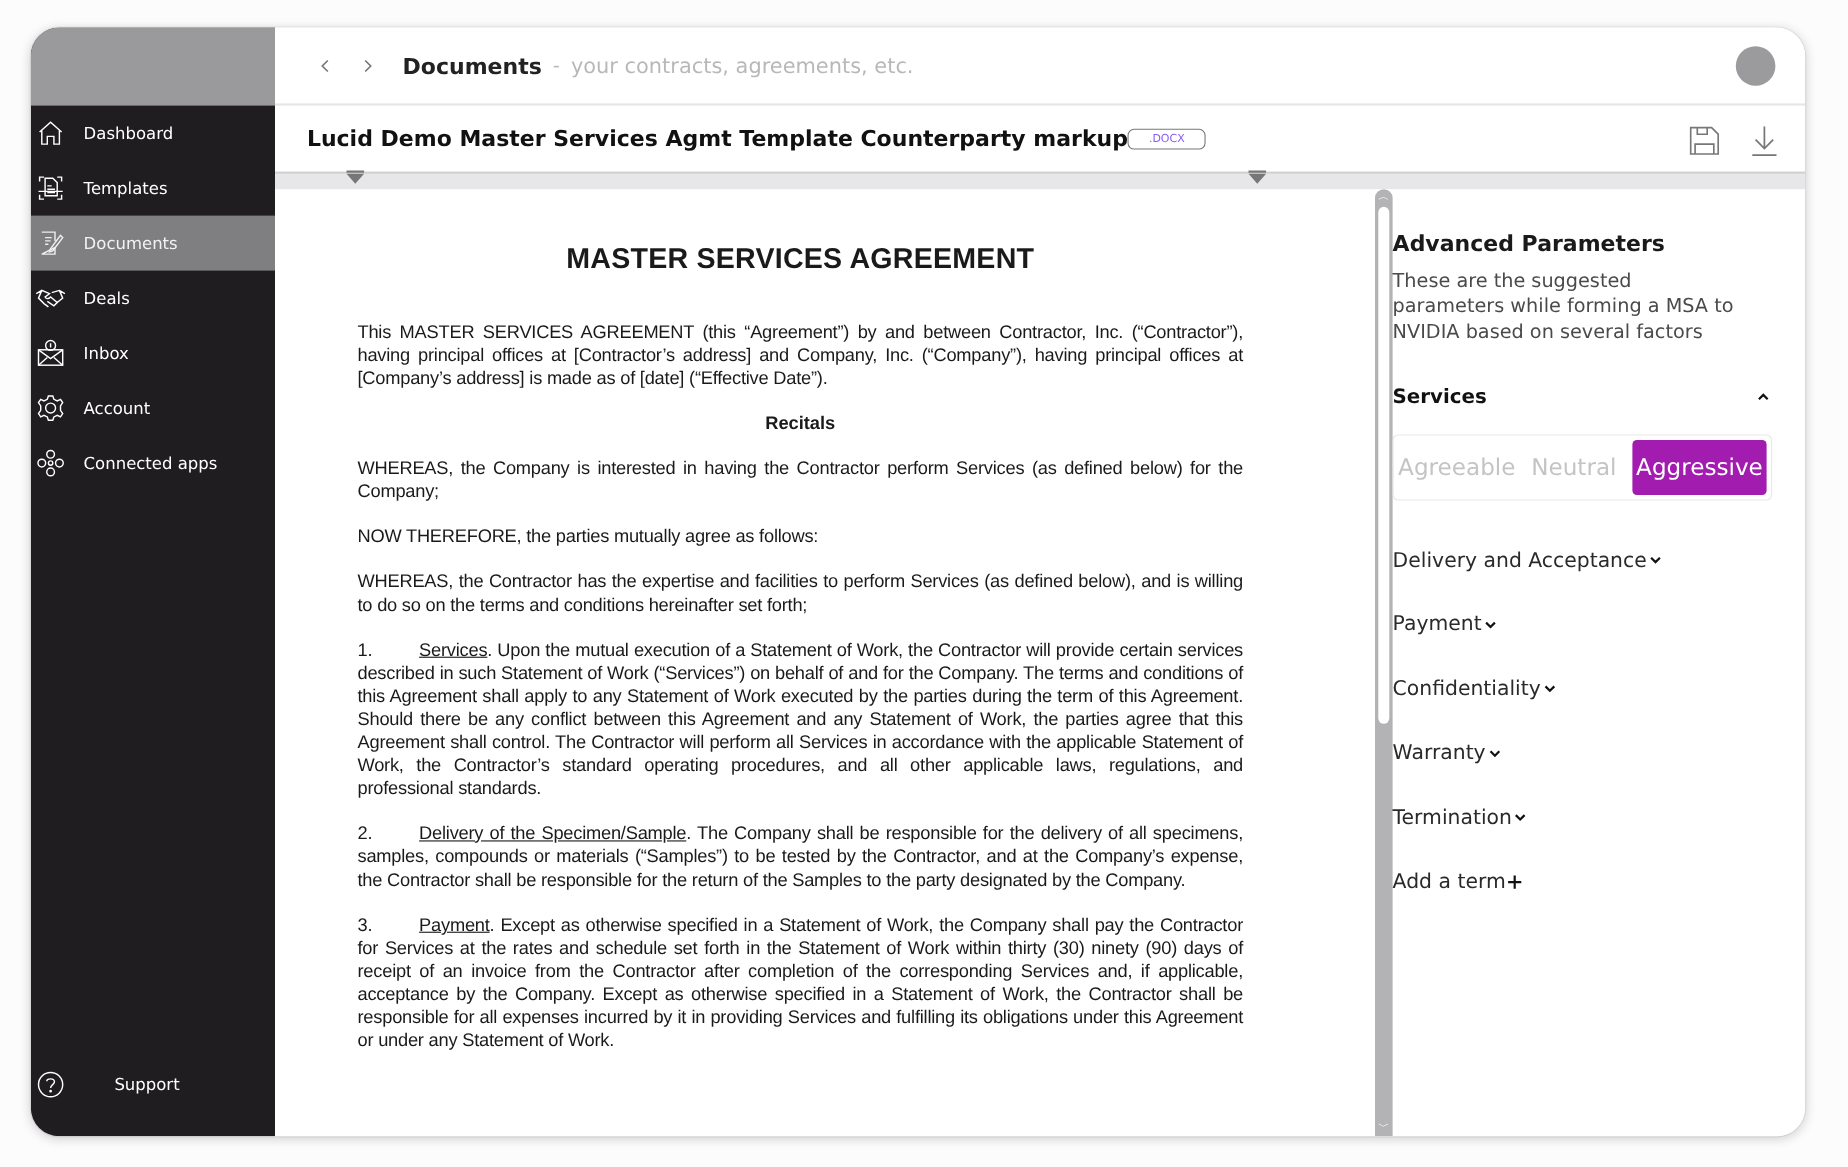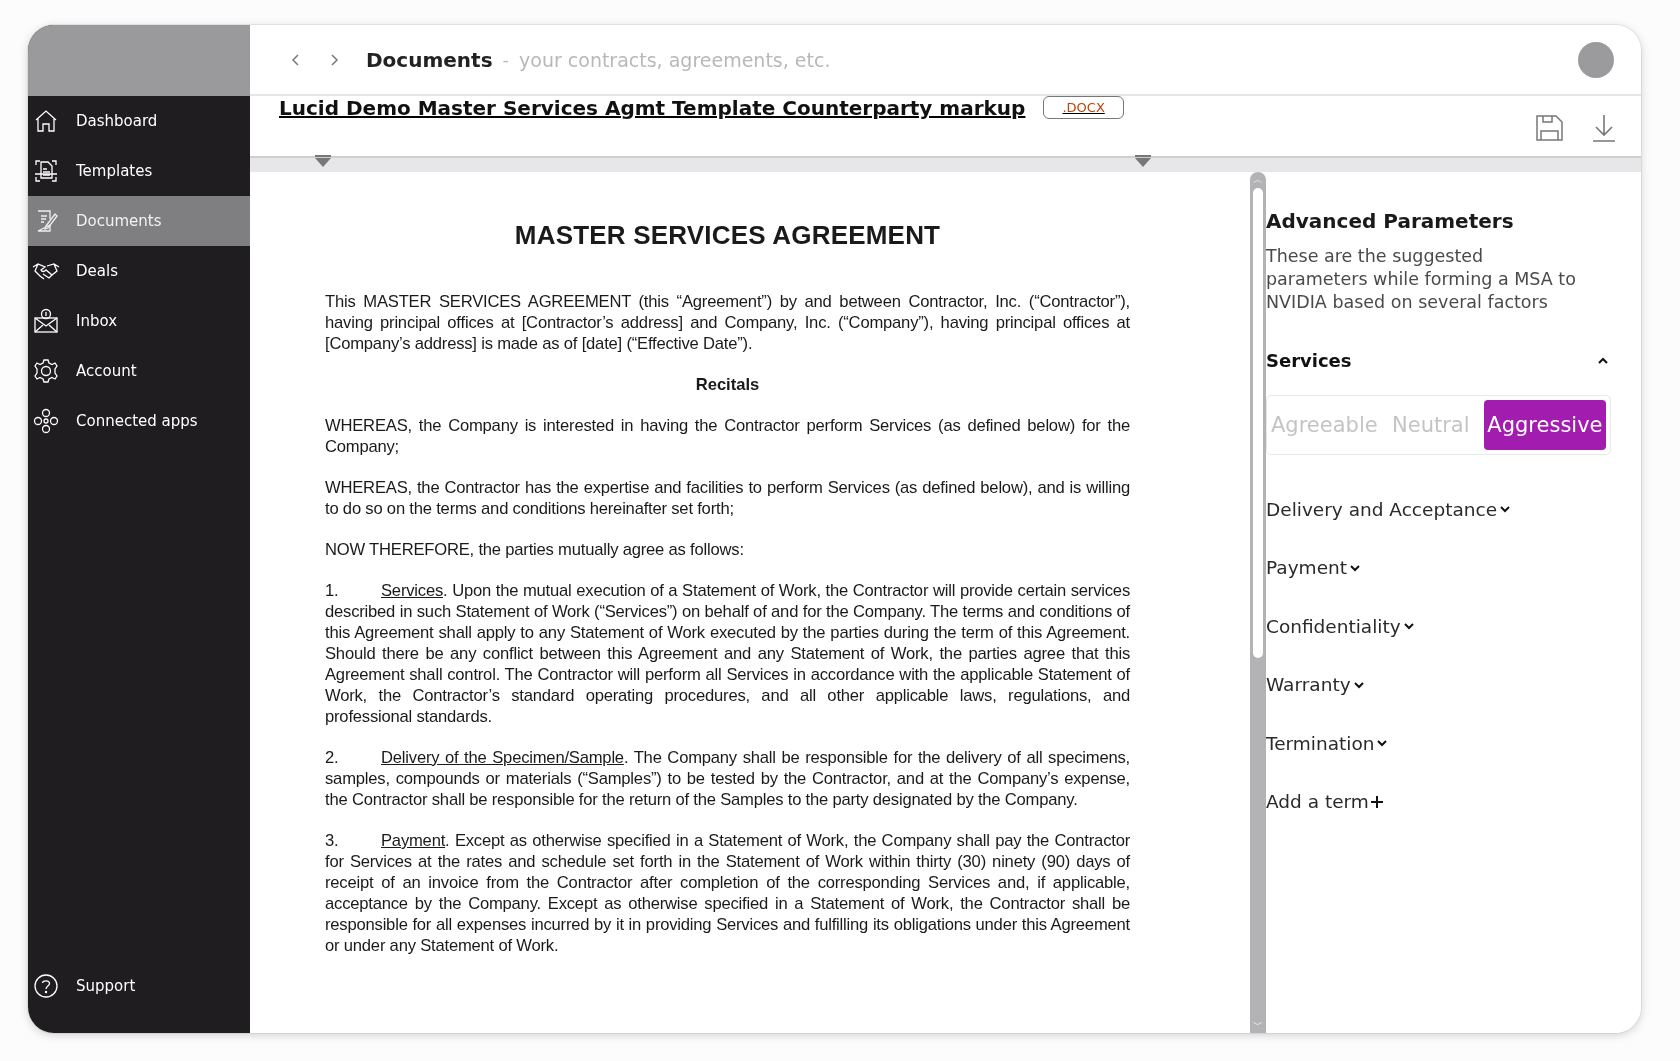--- a/index.html
+++ b/index.html
@@ -16,37 +16,37 @@
   .sidebar { position: absolute; left: 0; top: 0; width: 222px; height: 100%; background: #1f1d1f; }
   .sidebar-top { position: absolute; left: 0; top: 0; width: 100%; height: 71px; background: #9a999b; }
   .nav { position: absolute; top: 71px; left: 0; width: 100%; }
   .nav-item {
     display: flex; align-items: center; height: 50px; padding-left: 4px;
     color: #ffffff; font-size: 15px; cursor: pointer;
   }
   .nav-item.active { background: #7f7e80; color: #f2f2f2; }
   .nav-item .icon { width: 28px; height: 28px; margin-right: 16px; display: flex; align-items: center; justify-content: center; }
   .nav-item .icon svg { width: 28px; height: 28px; }
-  .support { position: absolute; bottom: 22px; left: 0; width: 100%; }
+  .support { position: absolute; bottom: 22px; left: 0; width: 100%; gap: 28px; }
 
   
   .main { position: absolute; left: 222px; top: 0; right: 0; bottom: 0; background: #fff; }
   .topbar { position: absolute; left: 0; right: 0; top: 0; height: 71px; border-bottom: 2px solid #e6e6e8; display: flex; align-items: center; }
   .nav-arrow { width: 20px; height: 20px; display: flex; align-items: center; justify-content: center; color: #777; cursor: pointer; }
   .nav-arrow svg { width: 14px; height: 14px; }
   .back { margin-left: 36px; }
   .fwd { margin-left: 18px; }
   .crumb-title { margin-left: 22px; font-size: 20px; font-weight: bold; color: #222; }
   .crumb-sep { margin: 0 10px; color: #bbb; font-size: 18px; }
   .crumb-sub { color: #b8b8b8; font-size: 19px; }
   .avatar { position: absolute; right: 27px; top: 17px; width: 36px; height: 36px; border-radius: 50%; background: #9b9a9c; cursor: pointer; }
 
-  .docbar { position: absolute; left: 0; right: 0; top: 71px; height: 62px; display: flex; align-items: flex-start; border-bottom: 2px solid #cfcfd1; text-decoration: underline; }
+  .docbar { position: absolute; left: 0; right: 0; top: 71px; height: 62px; display: flex; align-items: center; border-bottom: 2px solid #cfcfd1; }
   .doc-title { margin-left: 29px; font-size: 20px; font-weight: bold; color: #111; }
-  .badge { margin-left: 18px; border: 1.5px solid #777; border-radius: 6px; padding: 3px 18px; font-size: 13px; color: #c2410c; }
+  .badge { border: 1.5px solid #777; border-radius: 6px; padding: 3px 18px; font-size: 10px; color: #8b5cf6; }
   .tool-icon { position: absolute; top: 15px; width: 34px; height: 34px; cursor: pointer; }
   .tool-icon svg { width: 34px; height: 34px; }
   .save-ic { right: 75px; }
   .dl-ic { right: 20px; }
 
   .ruler { position: absolute; left: 0; right: 0; top: 133px; height: 14px; background: #e7e6e8; }
   .ruler-marker { position: absolute; top: 0; width: 0; height: 0; border-left: 8px solid transparent; border-right: 8px solid transparent; border-top: 9px solid #777; }
   .ruler-marker::before { content: ""; position: absolute; left: -8px; top: -12px; width: 16px; height: 2px; background: #777; }
   .m-left { left: 65px; }
   .m-right { left: 885px; }
@@ -212,22 +212,22 @@
       <span class="ruler-marker m-left"></span>
       <span class="ruler-marker m-right"></span>
     </div>
 
     <section class="doc-area">
       <div class="doc-page">
         <h1 class="doc-heading">MASTER SERVICES AGREEMENT</h1>
         <p class="doc-p first">This MASTER SERVICES AGREEMENT (this “Agreement”) by and between Contractor, Inc. (“Contractor”), having principal offices at [Contractor’s address] and Company, Inc. (“Company”), having principal offices at [Company’s address] is made as of [date] (“Effective Date”).</p>
         <p class="doc-center">Recitals</p>
         <p class="doc-p">WHEREAS, the Company is interested in having the Contractor perform Services (as defined below) for the Company;</p>
+        <p class="doc-p">NOW THEREFORE, the parties mutually agree as follows:</p>
         <p class="doc-p">WHEREAS, the Contractor has the expertise and facilities to perform Services (as defined below), and is willing to do so on the terms and conditions hereinafter set forth;</p>
-        <p class="doc-p">NOW THEREFORE, the parties mutually agree as follows:</p>
         <p class="doc-p"><span class="num">1.</span><span class="u">Services</span><span>. Upon the mutual execution of a Statement of Work, the Contractor will provide certain services described in such Statement of Work (“Services”) on behalf of and for the Company.  The terms and conditions of this Agreement shall apply to any Statement of Work executed by the parties during the term of this Agreement. Should there be any conflict between this Agreement and any Statement of Work, the parties agree that this Agreement shall control. The Contractor will perform all Services in accordance with the applicable Statement of Work, the Contractor’s standard operating procedures, and all other applicable laws, regulations, and professional standards.</span></p>
         <p class="doc-p"><span class="num">2.</span><span class="u">Delivery of the Specimen/Sample</span><span>.  The Company shall be responsible for the delivery of all specimens, samples, compounds or materials (“Samples”) to be tested by the Contractor, and at the Company’s expense, the Contractor shall be responsible for the return of the Samples to the party designated by the Company.</span></p>
         <p class="doc-p"><span class="num">3.</span><span class="u">Payment</span><span>.  Except as otherwise specified in a Statement of Work, the Company shall pay the Contractor for Services at the rates and schedule set forth in the Statement of Work within thirty (30) ninety (90) days of receipt of an invoice from the Contractor after completion of the corresponding Services and, if applicable, acceptance by the Company. Except as otherwise specified in a Statement of Work, the Contractor shall be responsible for all expenses incurred by it in providing Services and fulfilling its obligations under this Agreement or under any Statement of Work.</span></p>
       </div>
     </section>
 
     <div class="scrollbar">
       <span class="scroll-up">︿</span>
       <div class="scroll-thumb"></div>
       <span class="scroll-down">﹀</span>

